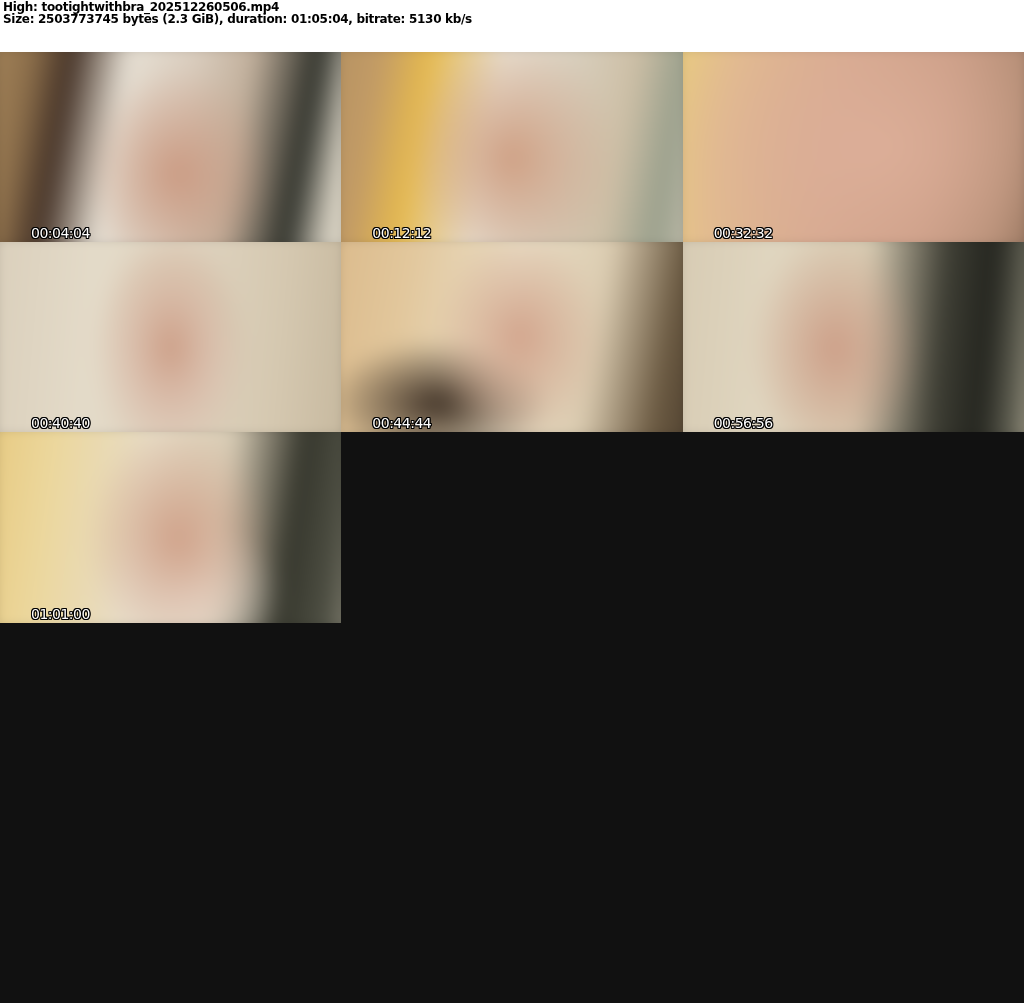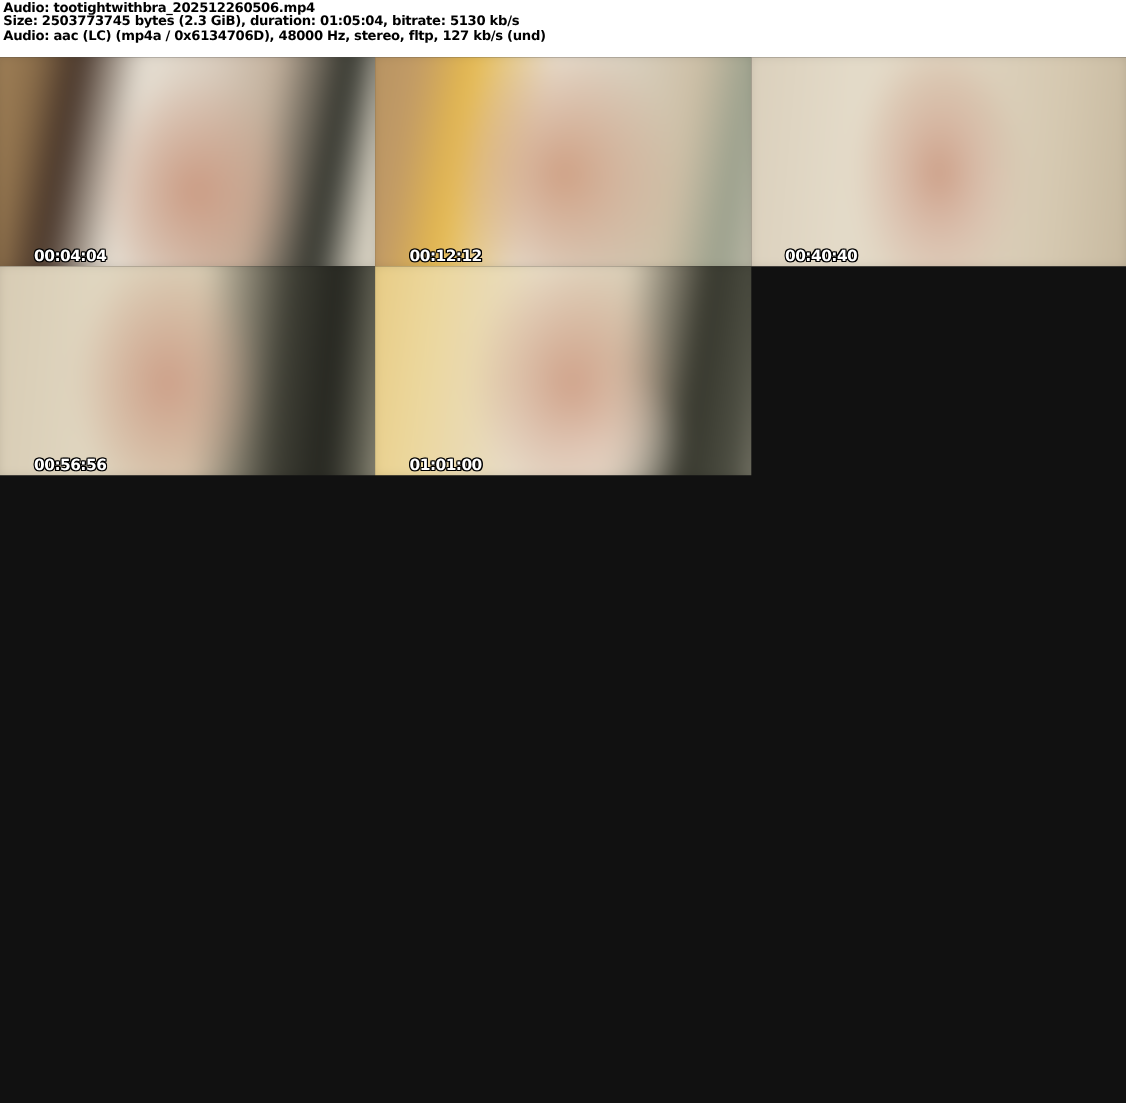--- a/index.html
+++ b/index.html
@@ -24,54 +24,61 @@
     grid-template-rows:repeat(5, 1fr);
     background:#111;
   }
   .thumb { position:relative; overflow:hidden; }
   .ph {
     position:absolute; inset:-16px;
     filter:blur(10px);
   }
   .ts {
     position:absolute; left:3px; bottom:1px; z-index:2;
-    color:#fff; font-weight:bold; font-size:14px; letter-spacing:-0.5px;
+    color:#fff; font-weight:normal; font-size:14px; letter-spacing:-0.5px;
     text-shadow:
       1px 0 0 #000, -1px 0 0 #000, 0 1px 0 #000, 0 -1px 0 #000,
       1px 1px 0 #000, -1px -1px 0 #000, 1px -1px 0 #000, -1px 1px 0 #000;
     padding-left: 28px;
   }
 </style>
 </head>
 <body>
 
 <div class="sheet">
 
   <div class="meta-header">
-    <div class="meta-line">Audio: tootightwithbra_202512260506.mp4</div>
+    <div class="meta-line">High: tootightwithbra_202512260506.mp4</div>
     <div class="meta-line">Size: 2503773745 bytes (2.3 GiB), duration: 01:05:04, bitrate: 5130 kb/s</div>
-    <div class="meta-line">Audio: aac (LC) (mp4a / 0x6134706D), 48000 Hz, stereo, fltp, 127 kb/s (und)</div>
   </div>
 
   <div class="grid">
 
     <div class="thumb">
       <div class="ph" style="background:radial-gradient(130px 150px at 52% 62%,#cb9b83 0%,rgba(203,155,131,0) 72%),linear-gradient(100deg,#a5855b 0%,#8f714c 12%,#443227 22%,#e6dfd3 36%,#d9ccbd 52%,#c2b09c 66%,#2e3029 82%,#d9d3c4 92%,#cfc8b8 100%)"></div>
       <span class="ts">00:04:04</span>
     </div>
     <div class="thumb">
       <div class="ph" style="background:radial-gradient(150px 170px at 50% 55%,#cfa084 0%,rgba(207,160,132,0) 72%),linear-gradient(100deg,#b39061 0%,#c29b66 14%,#e5b94f 26%,#e9e2d4 44%,#d9d0bf 60%,#cdbfa6 76%,#9aa08c 88%,#c9c2b2 100%)"></div>
       <span class="ts">00:12:12</span>
     </div>
 
 
+    <div class="thumb">
+      <div class="ph" style="background:radial-gradient(260px 200px at 55% 50%,#dcae98 0%,rgba(220,174,152,0) 85%),linear-gradient(100deg,#e9cd7e 0%,#e3bd8f 18%,#d6a98f 45%,#c79a83 70%,#b08a72 88%,#8a6b55 100%)"></div>
+      <span class="ts">00:32:32</span>
+    </div>
 
     <div class="thumb">
       <div class="ph" style="background:radial-gradient(110px 170px at 50% 55%,#cc9e86 0%,rgba(204,158,134,0) 70%),radial-gradient(90px 120px at 50% 62%,#efeae2 0%,rgba(239,234,226,0) 78%),linear-gradient(95deg,#d9ceba 0%,#e4dbc9 30%,#ded3bf 55%,#d5c8b0 78%,#c4b69c 100%)"></div>
       <span class="ts">00:40:40</span>
+    </div>
+    <div class="thumb">
+      <div class="ph" style="background:radial-gradient(120px 150px at 52% 50%,#d2a48c 0%,rgba(210,164,140,0) 72%),radial-gradient(140px 80px at 30% 80%,#3e3024 0%,rgba(62,48,36,0) 80%),linear-gradient(100deg,#dab98a 0%,#e2c79c 22%,#e9dec6 48%,#dccdb2 70%,#6b5a42 88%,#4a3c2c 100%)"></div>
+      <span class="ts">00:44:44</span>
     </div>
 
     <div class="thumb">
       <div class="ph" style="background:radial-gradient(120px 160px at 45% 55%,#cd9f88 0%,rgba(205,159,136,0) 72%),linear-gradient(95deg,#d6cab2 0%,#e0d6c0 28%,#d9cdb4 52%,#3f3f35 72%,#23241e 84%,#6e6d5e 94%,#c4bba6 100%)"></div>
       <span class="ts">00:56:56</span>
     </div>
     <div class="thumb">
       <div class="ph" style="background:radial-gradient(130px 160px at 52% 55%,#d0a28a 0%,rgba(208,162,138,0) 72%),radial-gradient(120px 100px at 55% 80%,#efe8dd 0%,rgba(239,232,221,0) 78%),linear-gradient(98deg,#e6c87e 0%,#ecd79c 18%,#e7dcc6 42%,#d9cdb6 62%,#35362c 80%,#4f5044 92%,#9a9686 100%)"></div>
       <span class="ts">01:01:00</span>
     </div>

